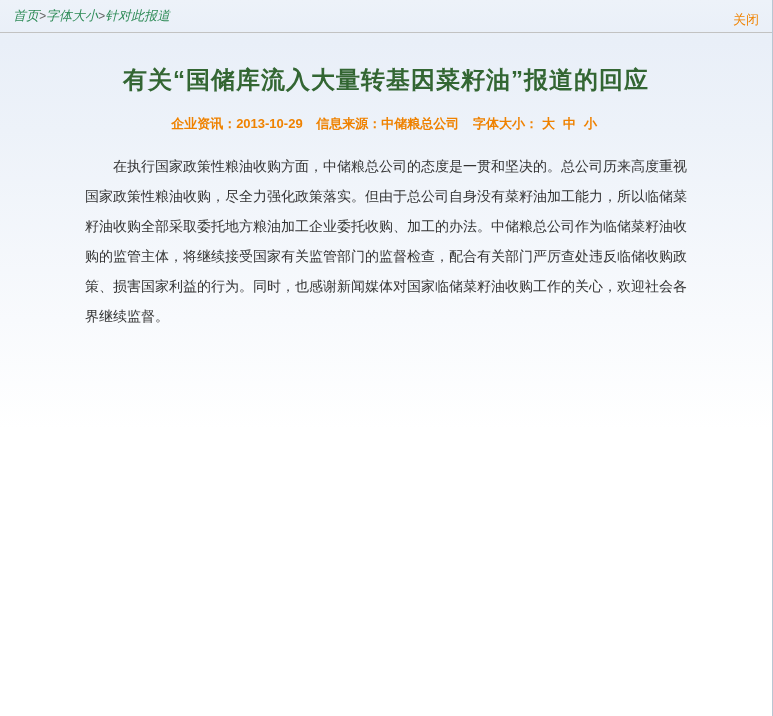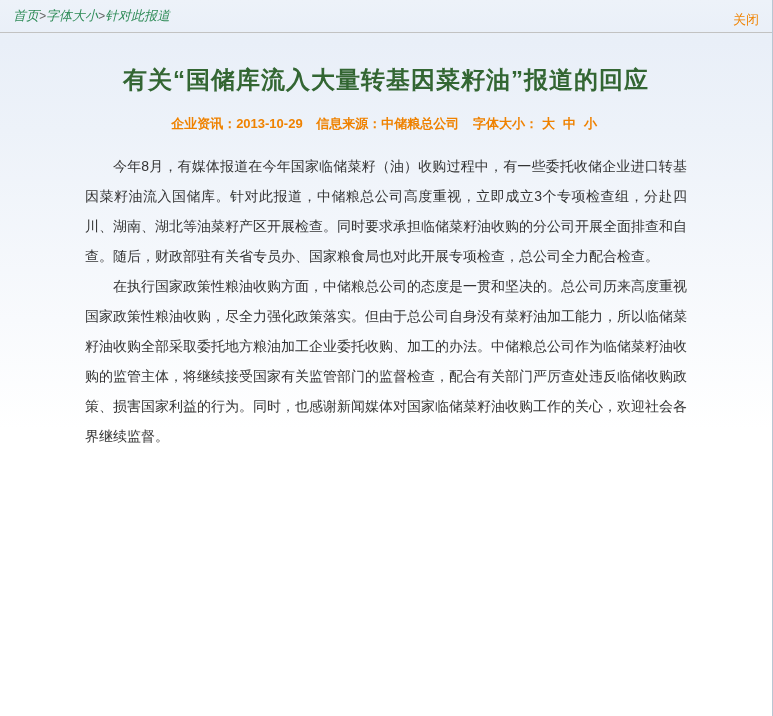--- a/index.html
+++ b/index.html
@@ -111,18 +111,17 @@
 
     <h1 class="article-title">有关“国储库流入大量转基因菜籽油”报道的回应</h1>
 
     <div class="meta">
       <span>企业资讯：</span><span>2013-10-29</span><span class="gap"></span>
       <span>信息来源：</span><span>中储粮总公司</span><span class="gap"></span>
       <span>字体大小：</span><a class="size-option">大</a><a class="size-option">中</a><a class="size-option">小</a>
     </div>
 
     <div class="body-text">
-      <p>今年8月，有媒体报道在今年国家临储菜籽（油）收购过程中，有一些委托收储企业进口转基因菜籽油流入国储库。针对此报道，中储粮总公司高度重视，立即成立3个专项检查组，分赴四川、湖南、湖北等油菜籽产区开展检查。同时要求承担临储菜籽油收购的分公司开展全面排查和自查。随后，财政部驻有关省专员办、国家粮食局也对此开展专项检查，总公司全力配合检查。</p>
       <p>在执行国家政策性粮油收购方面，中储粮总公司的态度是一贯和坚决的。总公司历来高度重视国家政策性粮油收购，尽全力强化政策落实。但由于总公司自身没有菜籽油加工能力，所以临储菜籽油收购全部采取委托地方粮油加工企业委托收购、加工的办法。中储粮总公司作为临储菜籽油收购的监管主体，将继续接受国家有关监管部门的监督检查，配合有关部门严厉查处违反临储收购政策、损害国家利益的行为。同时，也感谢新闻媒体对国家临储菜籽油收购工作的关心，欢迎社会各界继续监督。</p>
     </div>
 
   </div>
 </div>
 
 </body></html>

